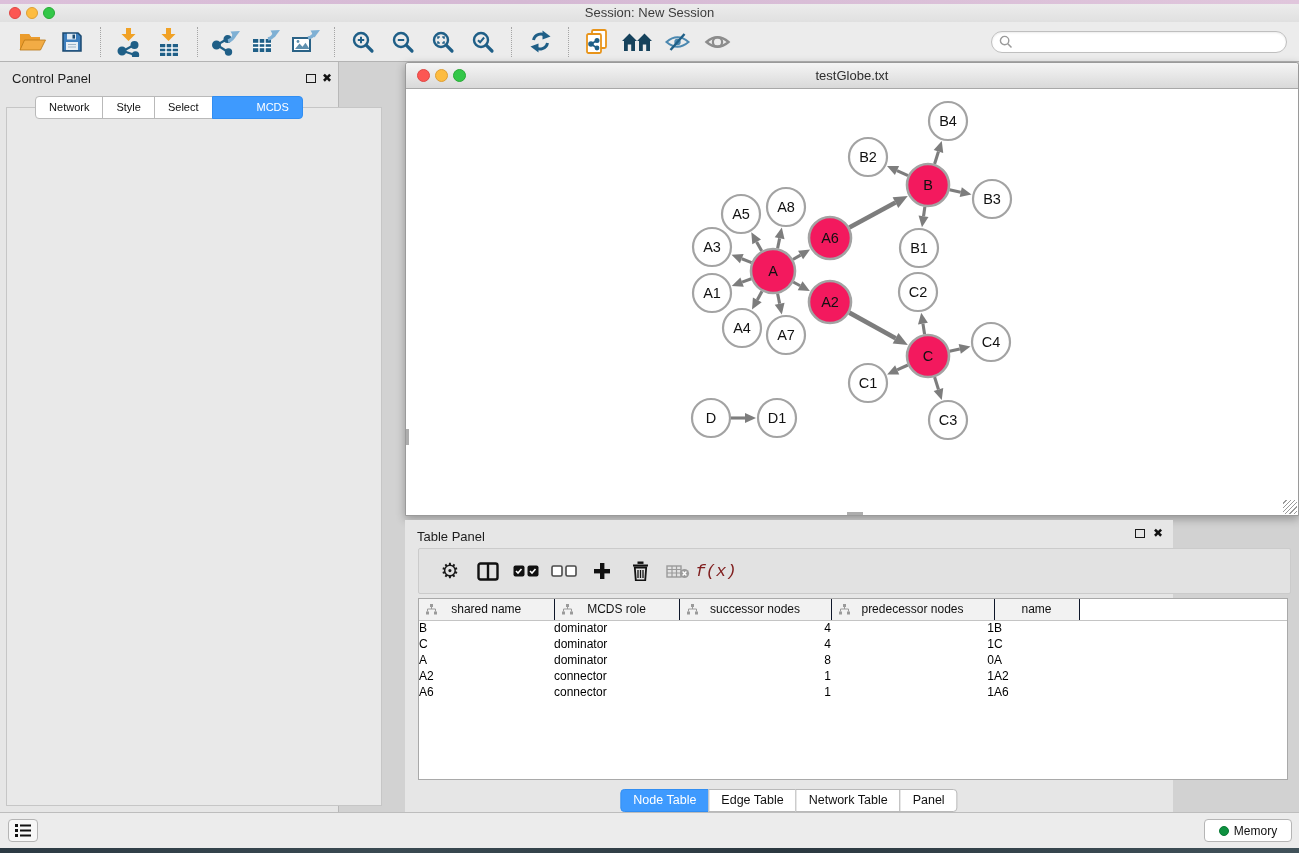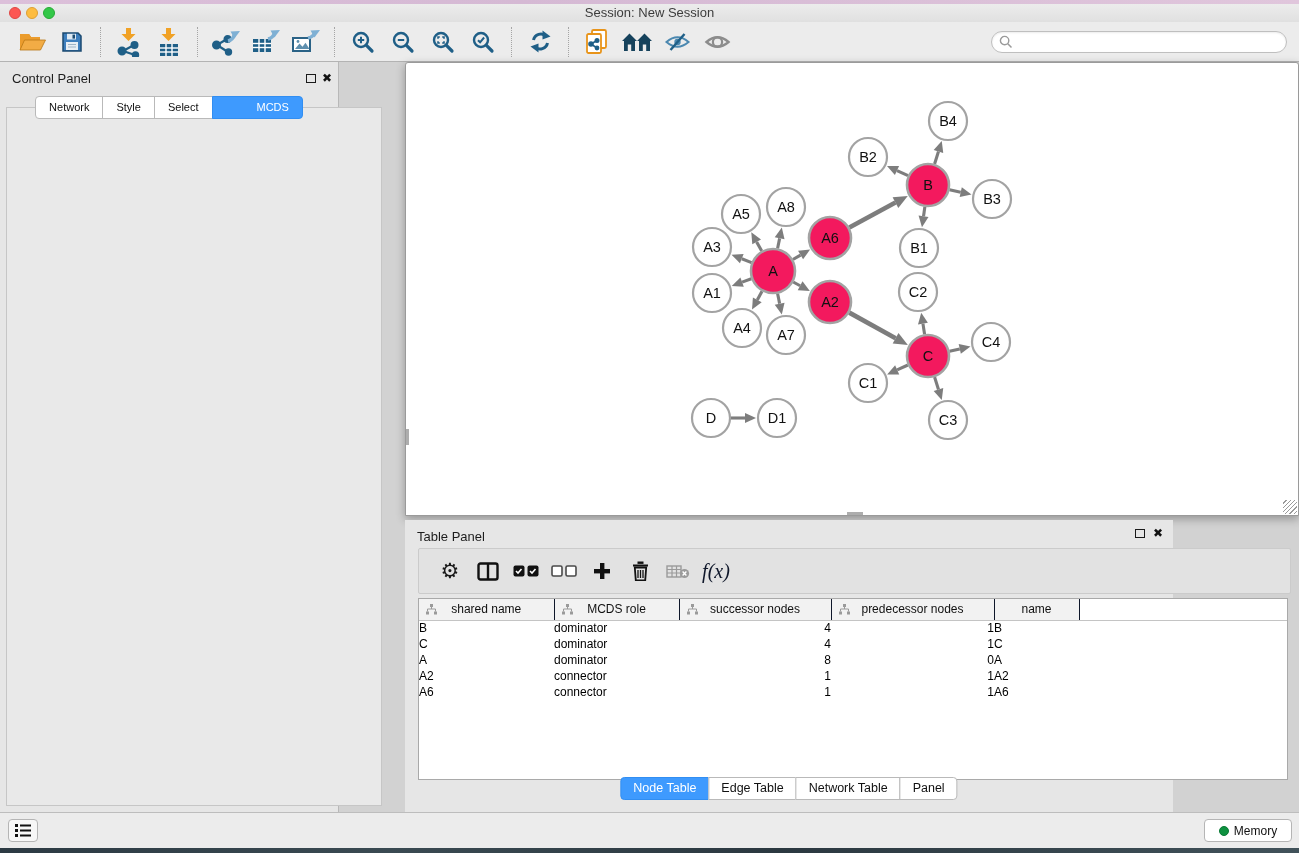--- a/index.html
+++ b/index.html
@@ -69,31 +69,31 @@
   #nw-vthumb{position:absolute;left:0;top:340px;width:3px;height:16px;background:#adadad;}
   #nw-hthumb{position:absolute;left:441px;bottom:0;width:16px;height:3px;background:#adadad;}
 
   
   #table-panel{left:405px;top:520px;width:768px;height:292px;background:#e6e6e6;}
   #tp-float{right:28px;top:9px;} #tp-close{right:10px;top:7px;}
   #tp-toolbar{position:absolute;left:13px;top:28px;width:873px;height:46px;background:#e2e2e2;
     border:1px solid #cbcbcb;border-radius:2px;display:flex;align-items:center;padding-left:12px;}
   .ticon{width:38px;height:40px;display:flex;align-items:center;justify-content:center;background:none;border:none;padding:0;}
   .gear-glyph{font-family:"DejaVu Sans",sans-serif;font-size:21px;color:#1a1a1a;line-height:1;}
-  .fx-glyph{font-family:Liberation Serif, serif;font-style:italic;font-size:20px;color:#0f172a;}
+  .fx-glyph{font-family:Liberation Mono, monospace;font-style:italic;font-size:17px;color:#7f1d1d;}
   #tp-table{position:absolute;left:13px;top:78px;width:870px;height:182px;background:#fff;border:1px solid #a9a9a9;overflow:hidden;}
   #tp-table table{border-collapse:collapse;width:100%;table-layout:fixed;}
   #tp-table th{height:21px;background:#f2f2f2;border-bottom:1px solid #c4c4c4;border-right:1px solid #0f172a;
     font-size:12px;font-weight:normal;color:#111;text-align:center;position:relative;overflow:hidden;white-space:nowrap;}
   #tp-table th.filler{background:#fff;border-right:none;}
   #tp-table th .hicon{position:absolute;left:7px;top:5px;}
   #tp-table td{height:16px;font-size:12px;color:#000;padding:0;white-space:nowrap;overflow:hidden;}
   td.c0{padding-left:8px;} td.c1{padding-left:10px;} td.c2{text-align:right;padding-right:16px;}
   td.c3{text-align:right;padding-right:8px;} td.c4{padding-left:9px;}
-  #tp-tabs{position:absolute;top:257px;left:50%;transform:translateX(-50%);display:flex;}
+  #tp-tabs{position:absolute;top:269px;left:50%;transform:translateX(-50%);display:flex;}
   #tp-tabs .tab{font-size:12.5px;padding:3px 12px;}
 
   
   #status-bar{left:0;top:812px;width:1299px;height:36px;background:#ececec;border-top:1px solid #bdbdbd;}
   #list-btn{position:absolute;left:8px;top:6px;width:30px;height:23px;background:#f7f7f7;border:1px solid #b5b5b5;
     border-radius:4px;display:flex;align-items:center;justify-content:center;padding:0;}
   #memory-btn{position:absolute;right:7px;top:6px;width:88px;height:23px;background:#fff;border:1px solid #b5b5b5;
     border-radius:4px;display:flex;align-items:center;justify-content:center;gap:5px;font-size:12px;color:#111;font-family:inherit;}
   #memory-dot{width:10px;height:10px;border-radius:50%;background:#0e9140;border:1px solid #0a7a35;}
 </style>
@@ -304,20 +304,26 @@
         <div class="list-item">A</div>
         <div class="list-item">B</div>
         <div class="list-item">C</div>
         <div class="list-item">A6</div>
         <div id="mcds-scroll"></div>
     </div>
   </div>
 </div>
 
 <div id="network-window" class="abs">
+  <div id="nw-titlebar">
+    <span class="light red"></span>
+    <span class="light yellow"></span>
+    <span class="light green"></span>
+    <div id="nw-title">testGlobe.txt</div>
+  </div>
   <div id="nw-content">
     <svg width="892" height="426">
         <line x1="355.7407005957243" y1="161.94437293613393" x2="350.6651122146444" y2="152.9034811323354" stroke="#7d7d7d" stroke-width="3.1"></line>
         <polygon points="345.2802298908604,143.3116594930951 355.02503114157184,150.4558073487972 346.305193287717,155.3511549158736" fill="#7d7d7d"></polygon>
         <line x1="371.5783782586724" y1="159.46029164961277" x2="373.63008242271667" y2="149.35959422662572" stroke="#7d7d7d" stroke-width="3.1"></line>
         <polygon points="375.8197415899078,138.57973371122313 378.5300190206269,150.35489384807624 368.7301458248064,148.3642946051752" fill="#7d7d7d"></polygon>
         <line x1="345.59698311096014" y1="173.57914089611546" x2="335.77811045431633" y2="169.71597788366543" stroke="#7d7d7d" stroke-width="3.1"></line>
         <polygon points="325.5418849856451,165.68861048615543 337.60873199863903,165.06314812517851 333.94748890999364,174.36880764215235" fill="#7d7d7d"></polygon>
         <line x1="345.3641146728813" y1="189.803106183551" x2="336.1021013246868" y2="193.14350444027687" stroke="#7d7d7d" stroke-width="3.1"></line>
         <polygon points="325.7545039943257,196.8754247889317 334.4057738934801,188.44005110829457 337.79842875589355,197.84695777225917" fill="#7d7d7d"></polygon>

